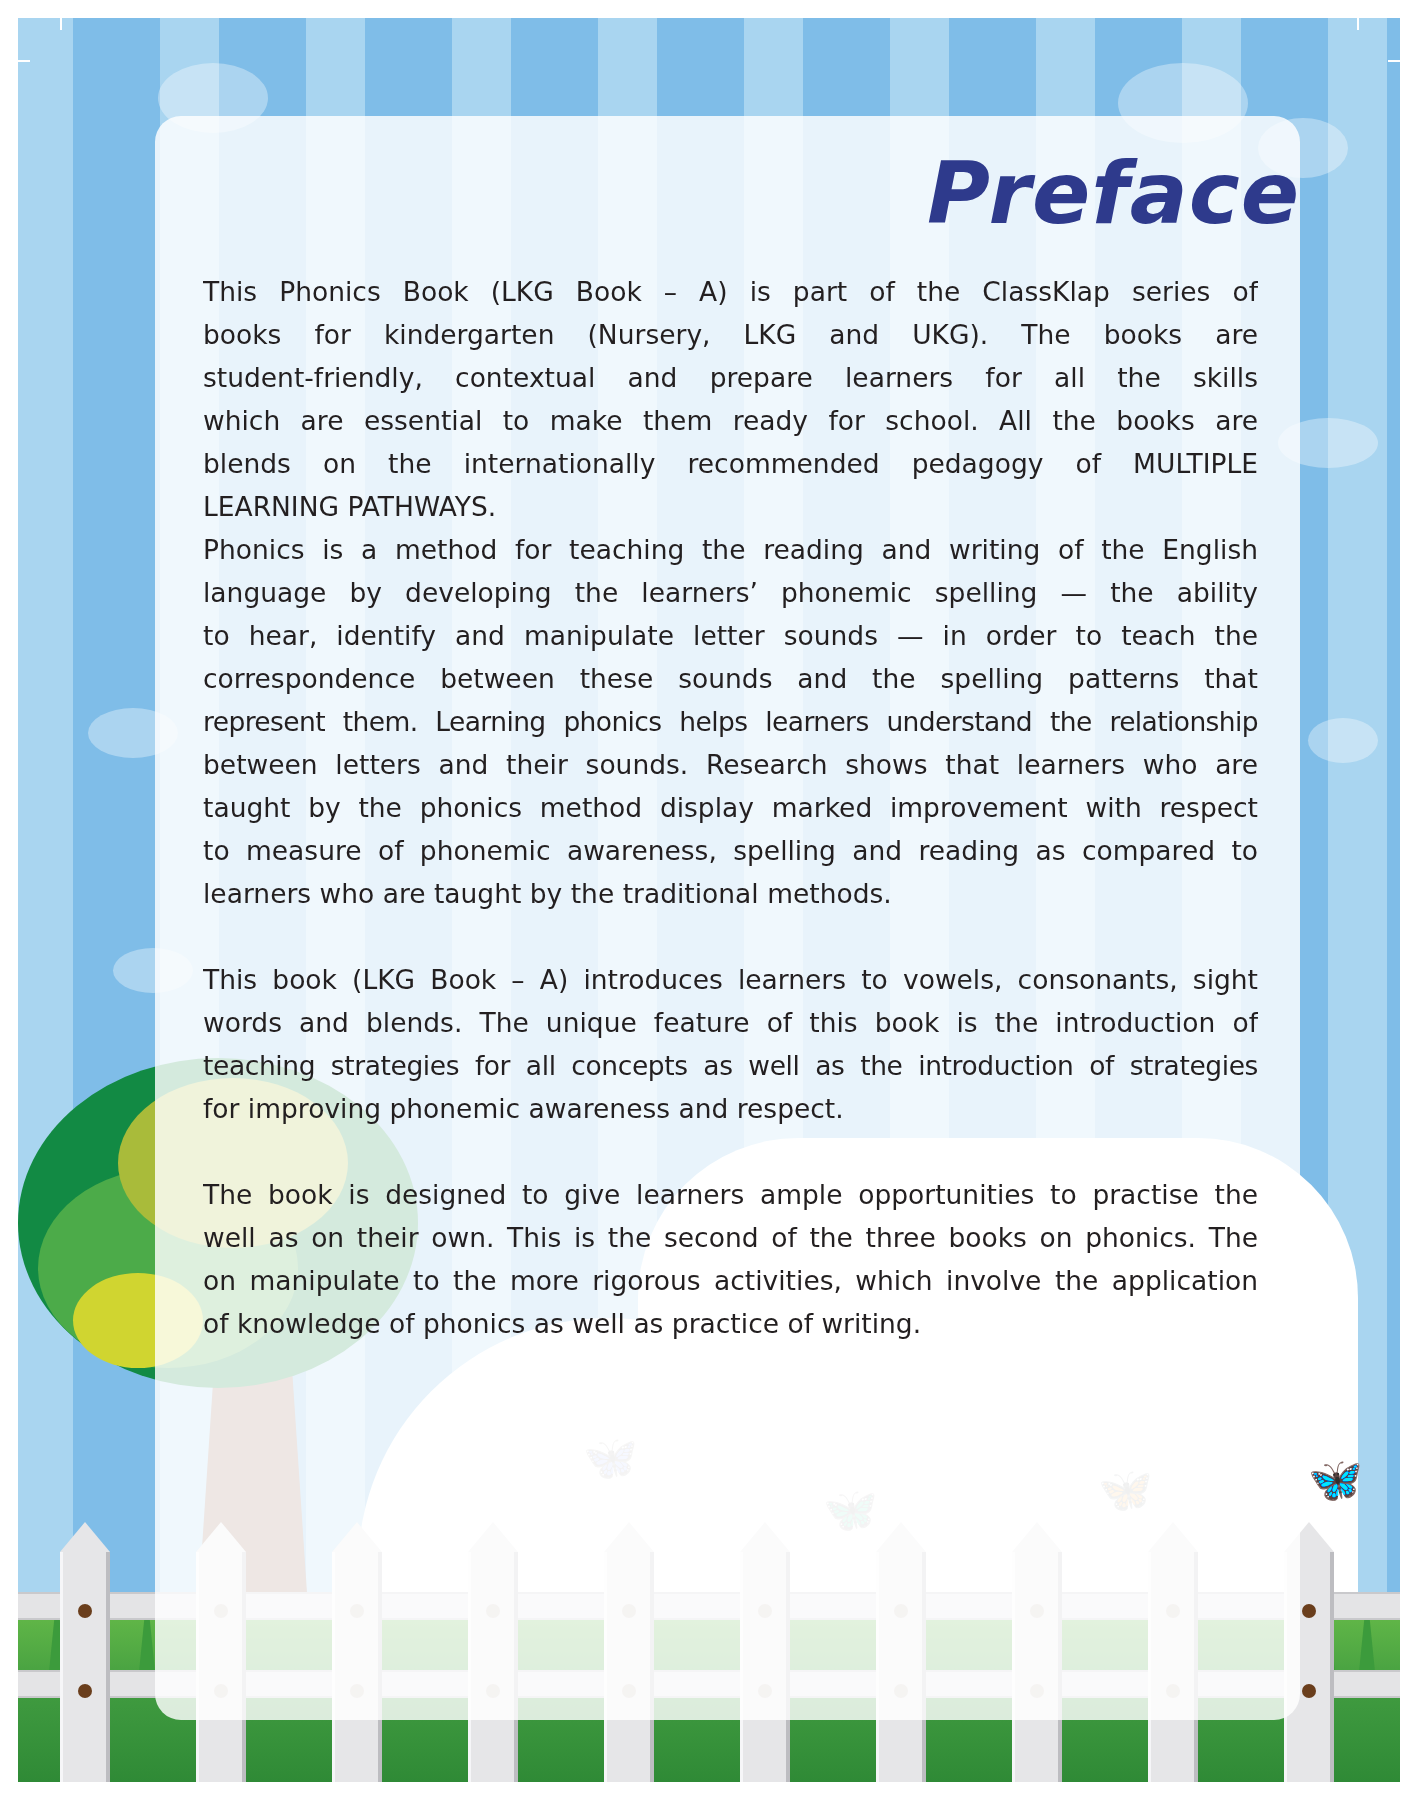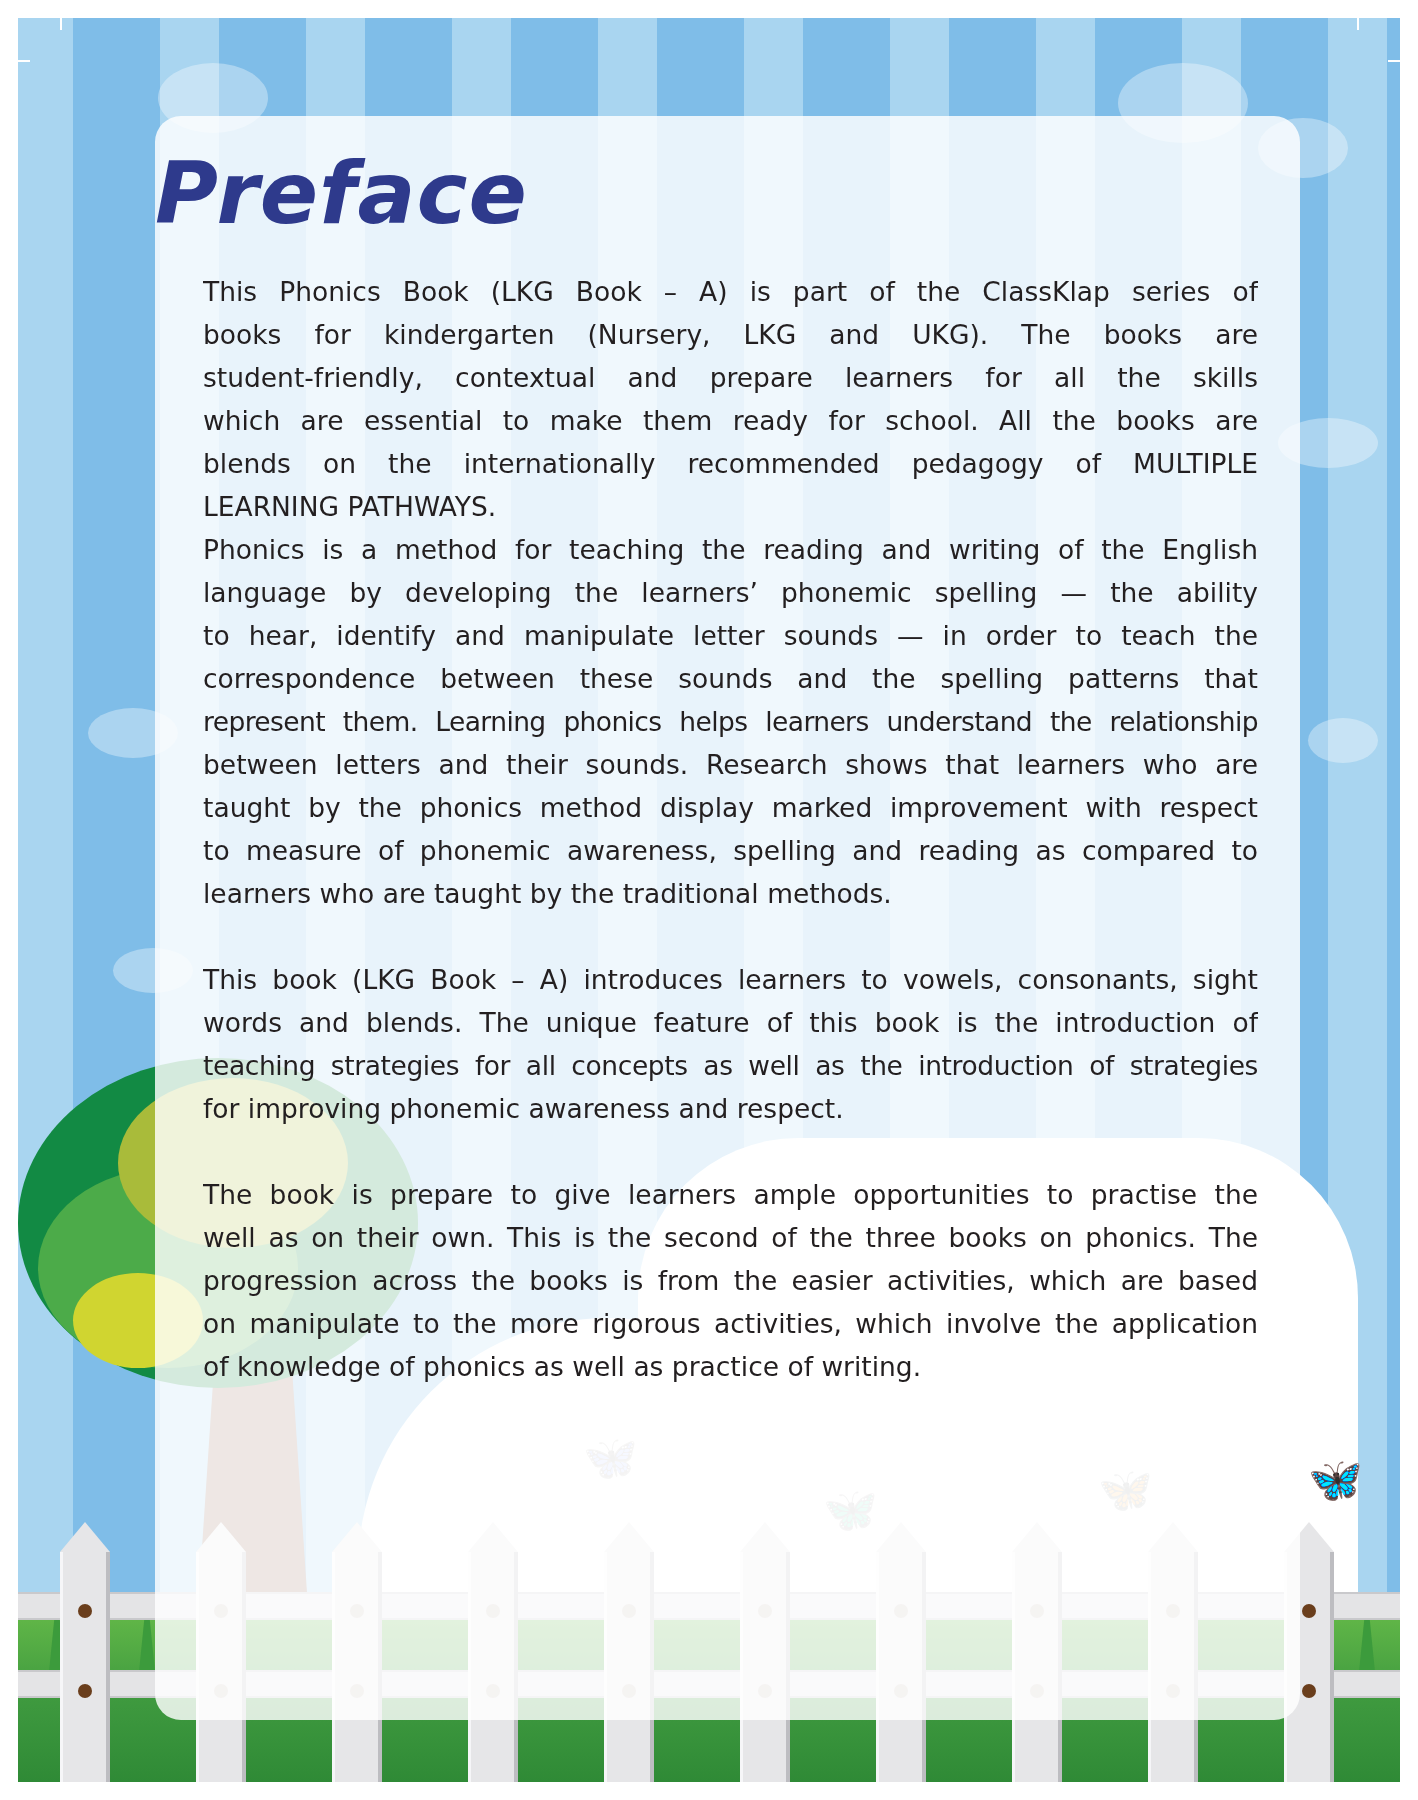--- a/index.html
+++ b/index.html
@@ -13,21 +13,21 @@
   .trunk { position:absolute; background:#a07a6a; }
   .grass { position:absolute; left:0; bottom:0; width:100%; height:190px; background:linear-gradient(180deg,#6bbf4a 0%, #3f9a3f 55%, #2f8a36 100%); }
   .blade { position:absolute; bottom:100px; width:0; height:0; border-left:9px solid transparent; border-right:9px solid transparent; border-bottom:90px solid #3c9b3c; }
   .rail { position:absolute; left:0; width:100%; height:24px; background:#e4e4e6; border-top:2px solid #c9c9cc; border-bottom:2px solid #c9c9cc; }
   .picket { position:absolute; width:50px; bottom:0; height:200px; background:#e6e6e8; border-left:3px solid #f6f6f8; border-right:4px solid #bdbdc1; box-sizing:border-box; }
   .picket::before { content:""; position:absolute; left:-3px; top:-30px; width:0; height:0; border-left:25px solid transparent; border-right:25px solid transparent; border-bottom:30px solid #e6e6e8; }
   .nail { position:absolute; left:15px; width:14px; height:14px; border-radius:50%; background:#6a3e1c; }
   .butterfly { position:absolute; font-size:44px; line-height:1; }
   .panel { position:absolute; left:137px; top:98px; width:1145px; height:1604px; border-radius:26px;
     background:rgba(255,255,255,0.82); }
-  .title { position:absolute; left:0; width:100%; top:34px; text-align:left; color:#2e3a8c;
+  .title { position:absolute; left:0; width:100%; top:34px; text-align:right; color:#2e3a8c;
     font-family:"DejaVu Sans", sans-serif; font-weight:bold; font-size:86px; letter-spacing:1px; line-height:1; font-style:italic; }
   .body-text { position:absolute; left:48px; width:1055px; top:154px; color:#231f20;
     font-family:"DejaVu Sans", sans-serif; font-size:26.5px; }
   .line { display:block; height:43px; line-height:43px; white-space:nowrap; text-align:justify; text-align-last:justify; overflow:hidden; }
   .line.last { text-align-last:left; }
   .gap { height:43px; }
   .crop-mark { position:absolute; background:#ffffff; }
 </style>
 </head>
 <body>
@@ -131,23 +131,22 @@
       </div>
       <div class="gap"></div>
       <div>
         <span class="line">This book (LKG Book – A) introduces learners to vowels, consonants, sight</span>
         <span class="line">words and blends. The unique feature of this book is the introduction of</span>
         <span class="line" style="letter-spacing:-0.4px;">teaching strategies for all concepts as well as the introduction of strategies</span>
         <span class="line last">for improving phonemic awareness and respect.</span>
       </div>
       <div class="gap"></div>
       <div>
-        <span class="line">The book is prepare to give learners ample opportunities to practise the</span>
+        <span class="line">The book is designed to give learners ample opportunities to practise the</span>
         <span class="line">well as on their own. This is the second of the three books on phonics. The</span>
-        <span class="line">progression across the books is from the easier activities, which are based</span>
         <span class="line">on manipulate to the more rigorous activities, which involve the application</span>
         <span class="line last">of knowledge of phonics as well as practice of writing.</span>
       </div>
     </div>
   </div>
 
   <div class="crop-mark" style="left:42px;top:0;width:2px;height:12px;"></div>
   <div class="crop-mark" style="left:0;top:42px;width:12px;height:2px;"></div>
   <div class="crop-mark" style="left:1339px;top:0;width:2px;height:12px;"></div>
   <div class="crop-mark" style="left:1370px;top:42px;width:12px;height:2px;"></div>

